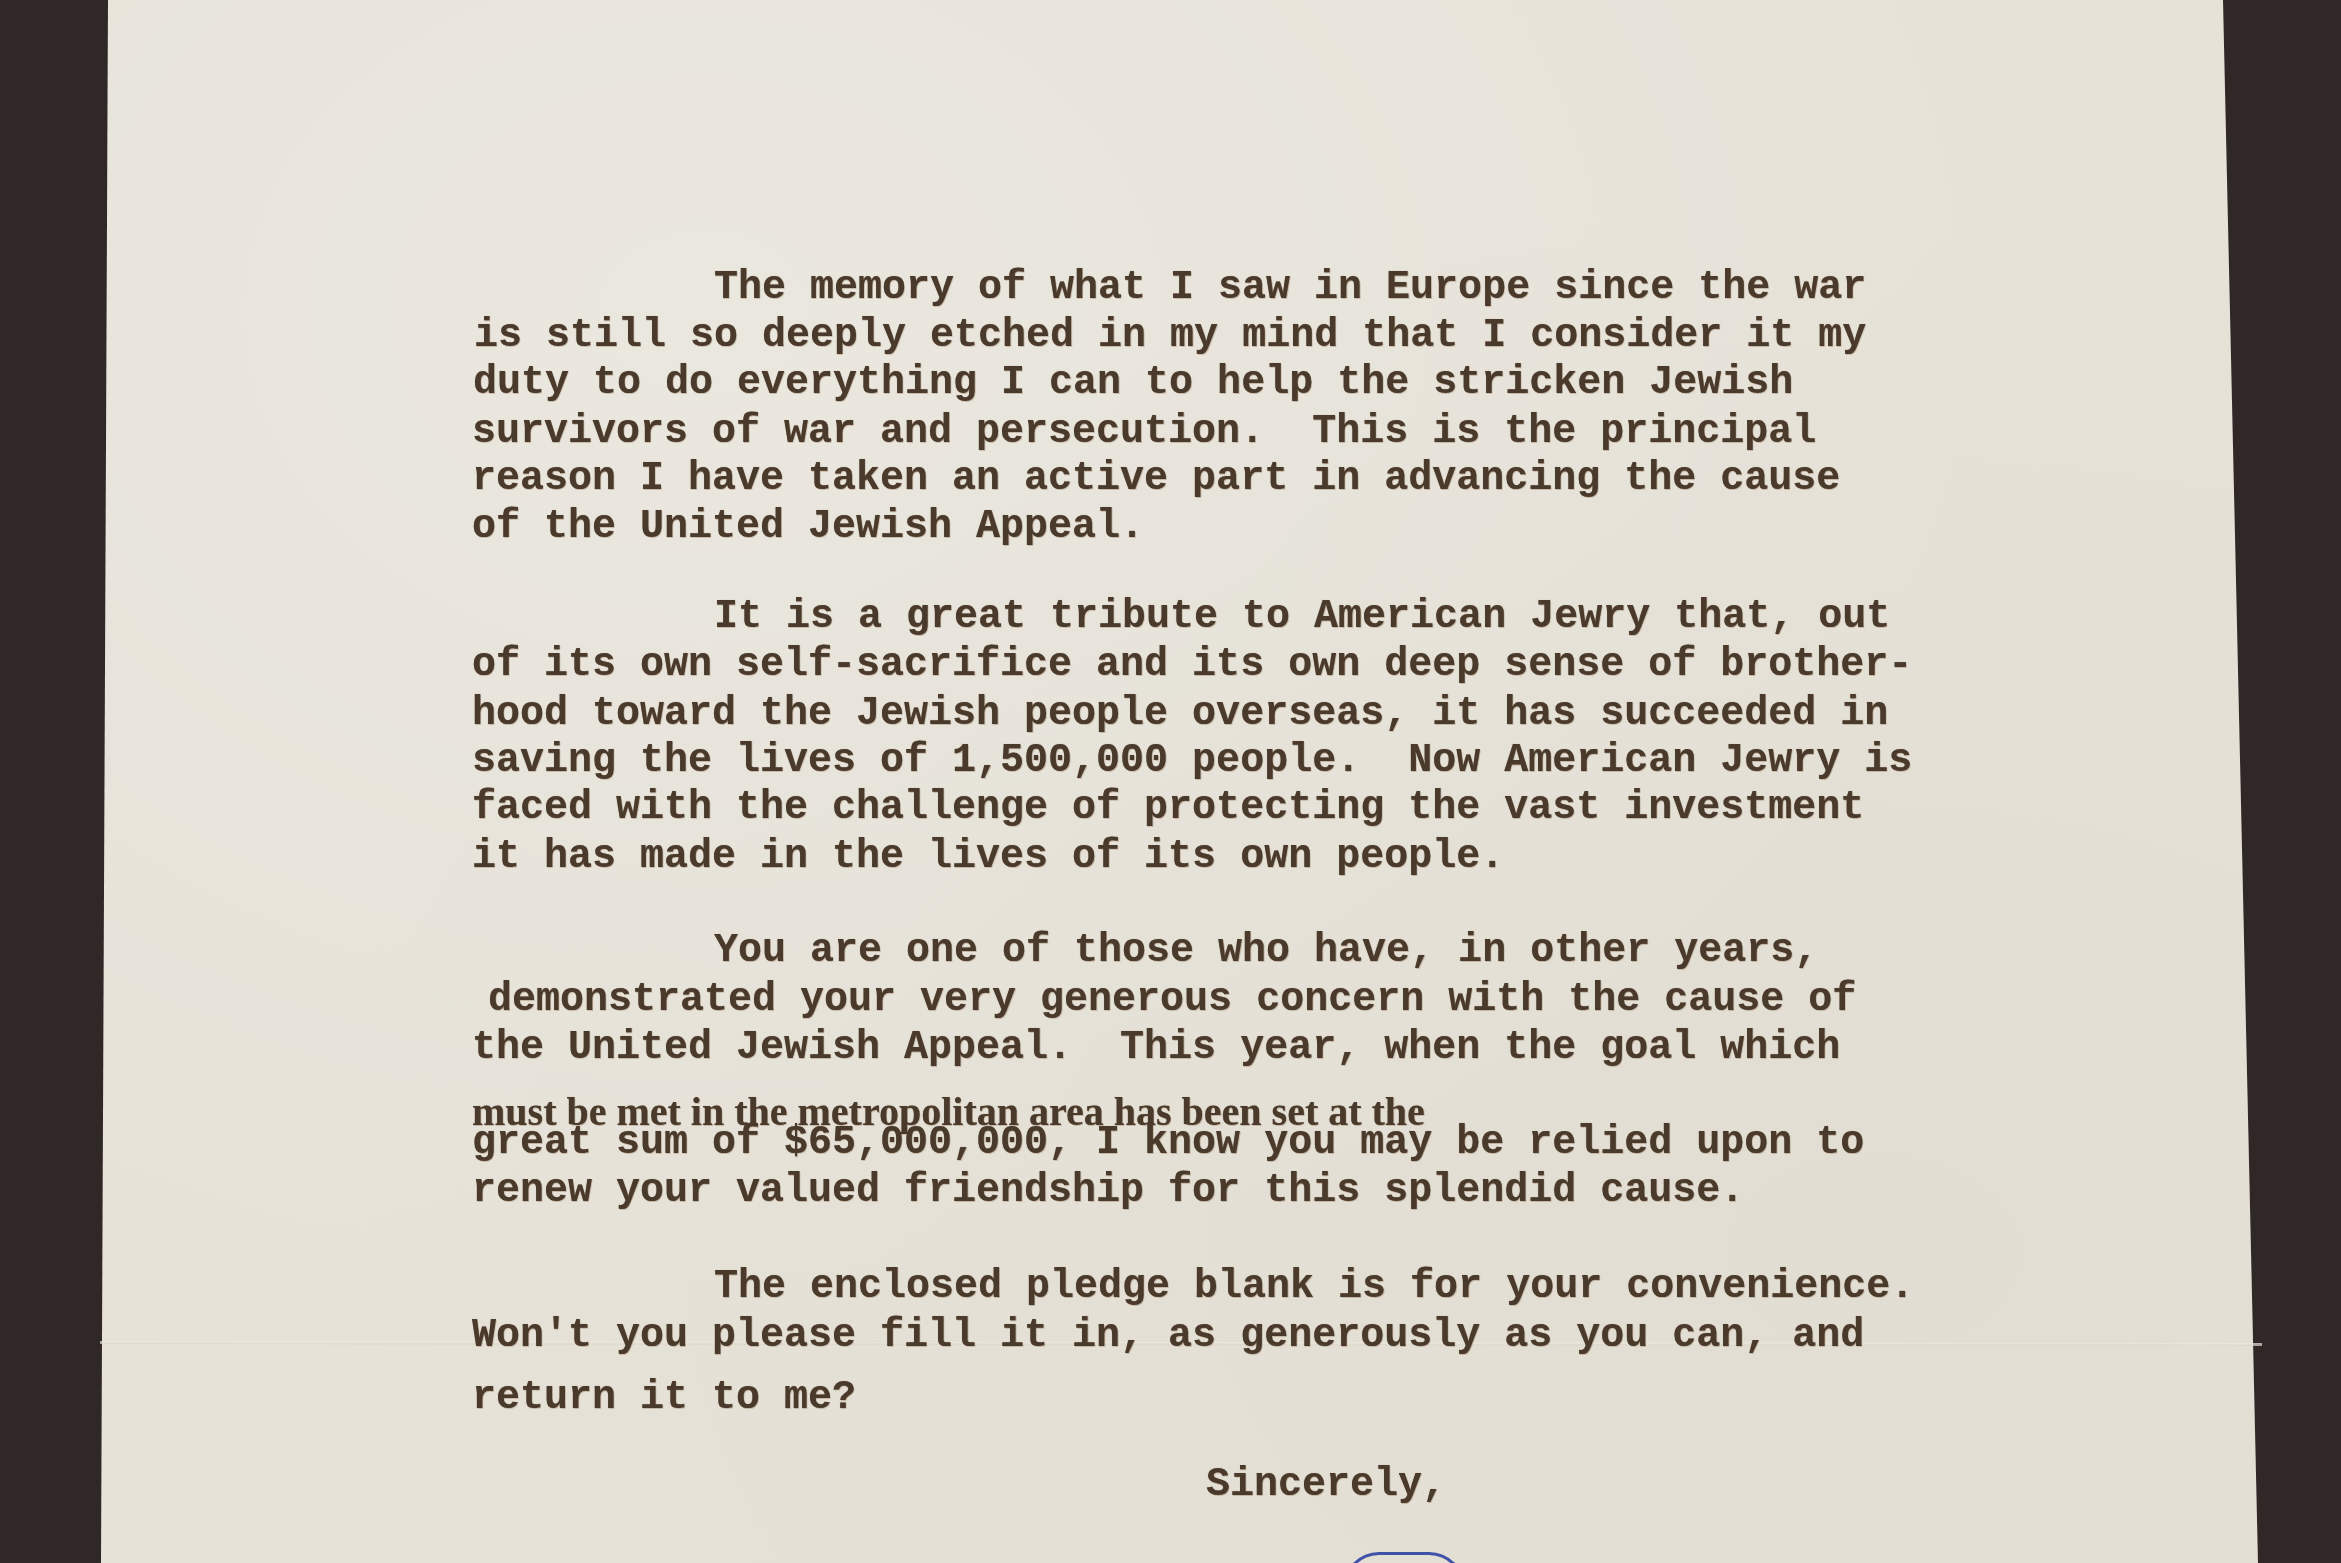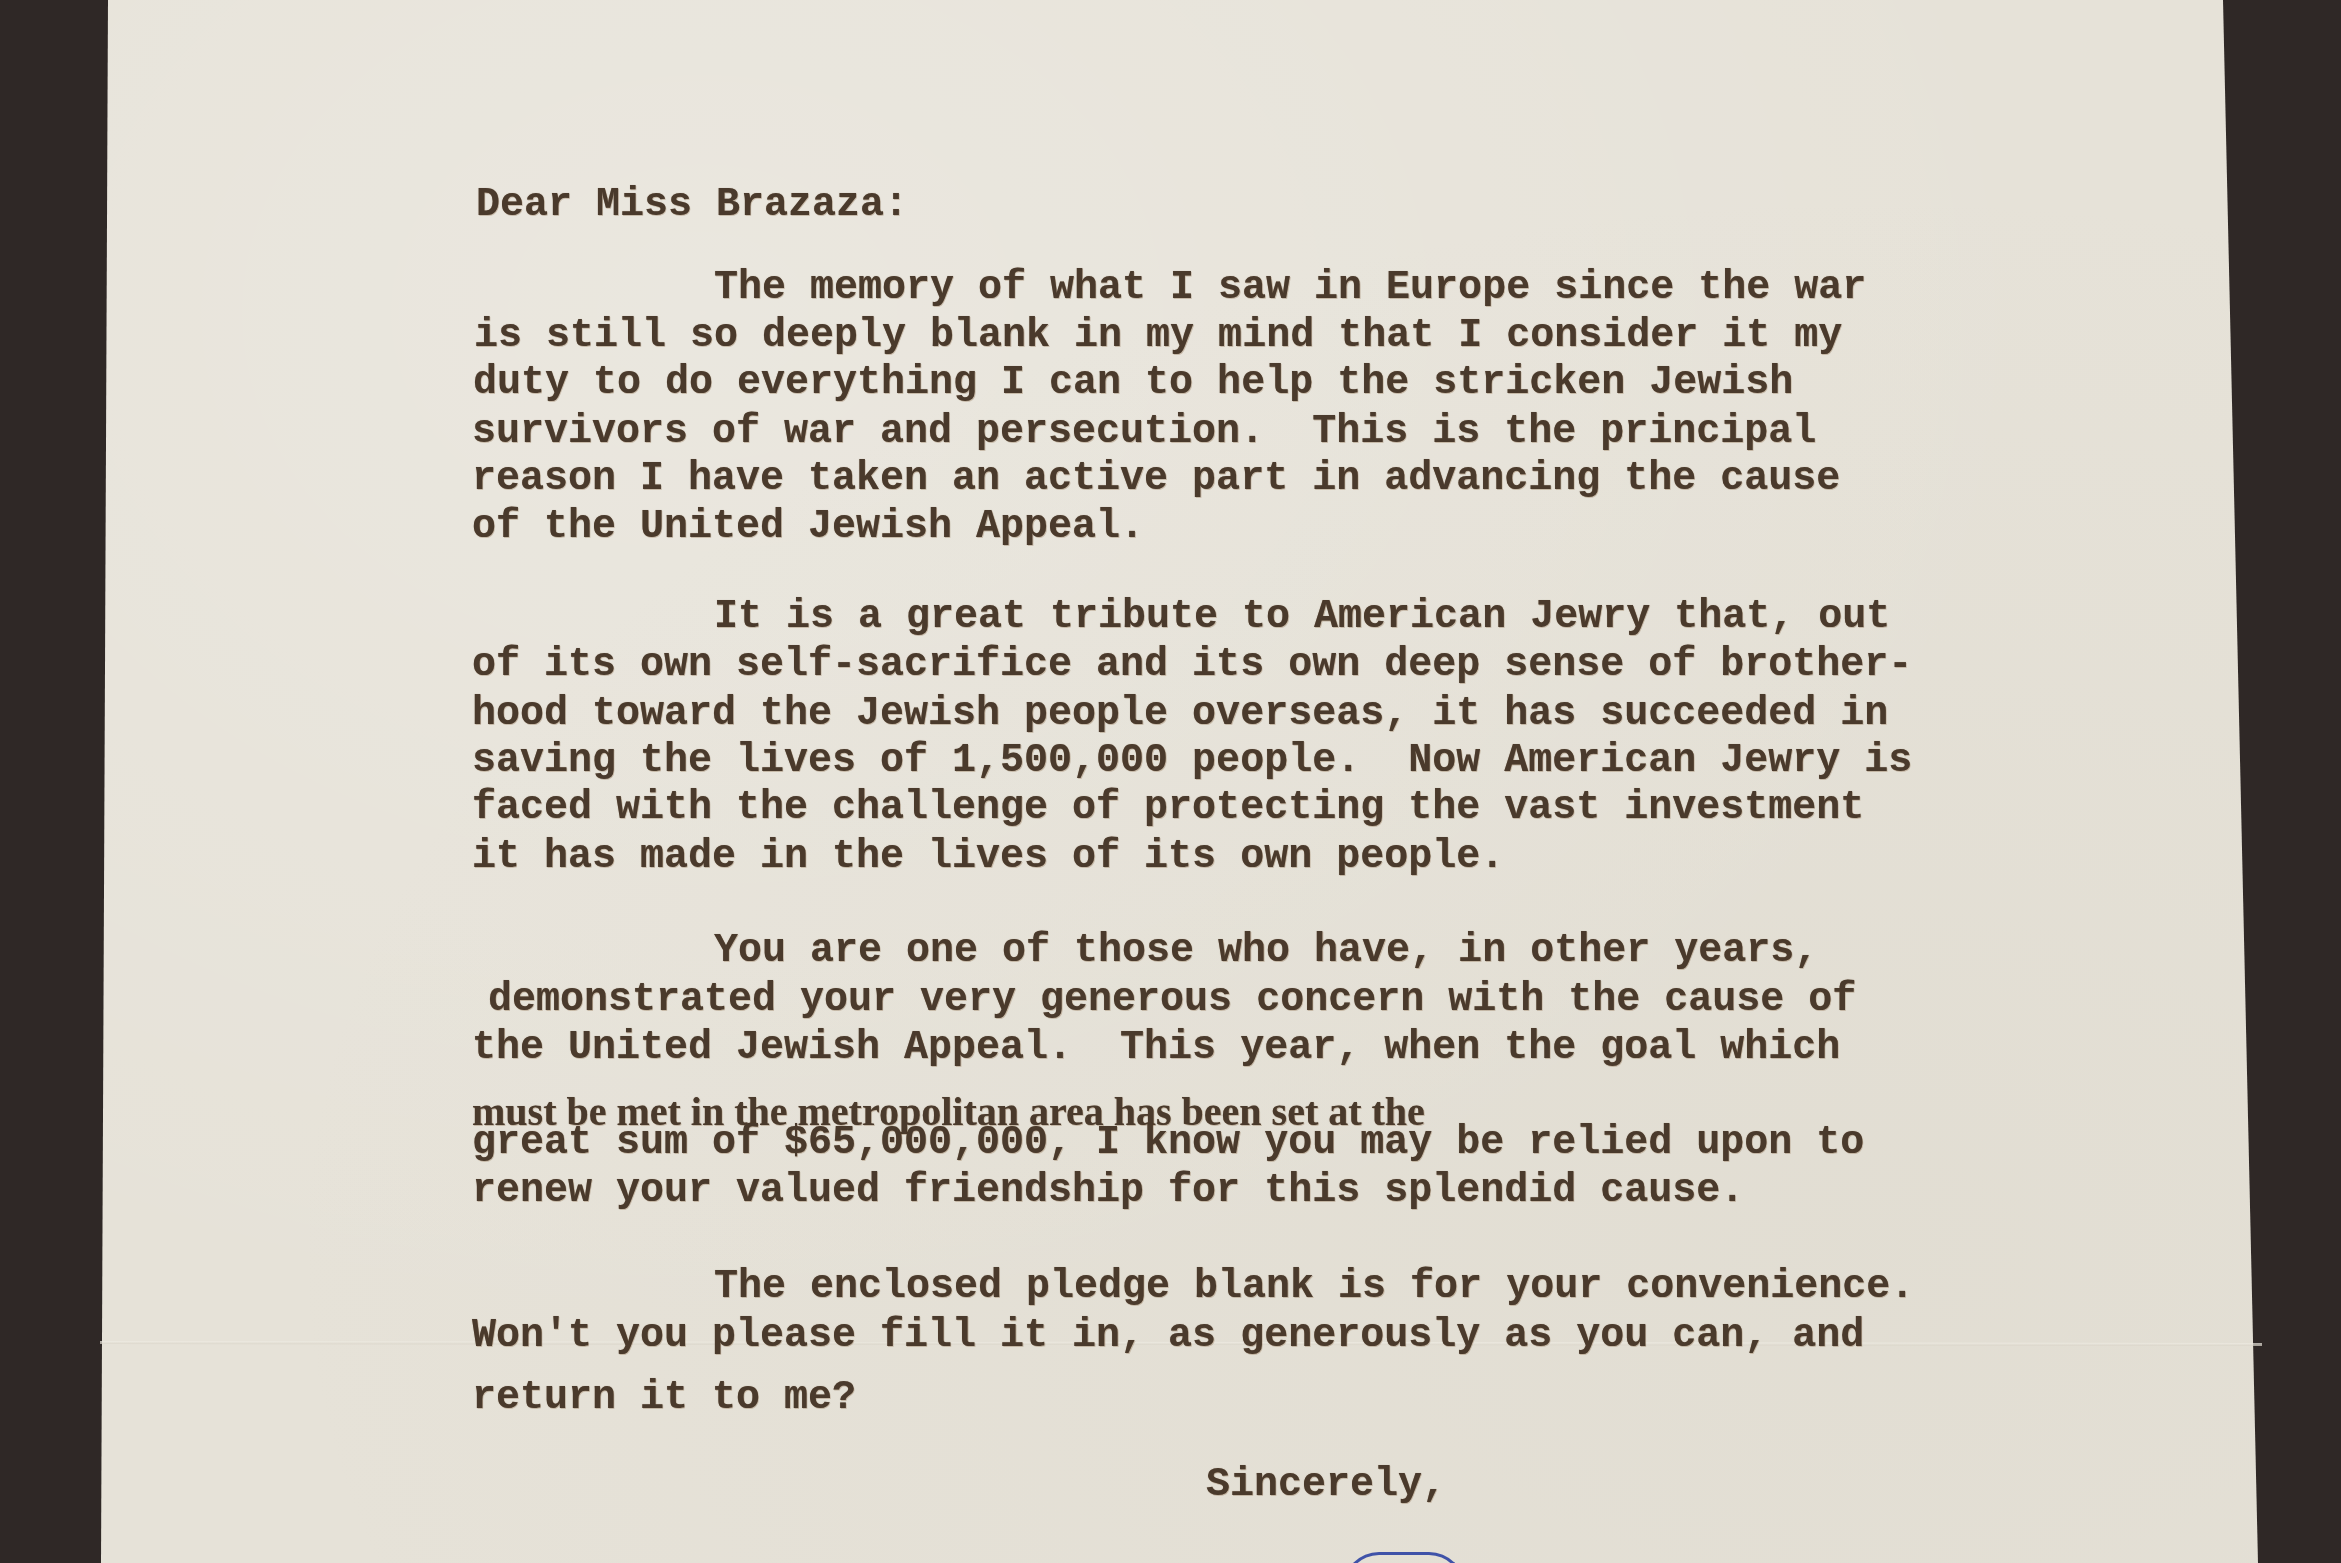--- a/index.html
+++ b/index.html
@@ -44,25 +44,24 @@
     border-radius: 50px 50px 0 0;
   }
 </style>
 </head>
 <body>
 
 <div class="paper"></div>
 <div class="crease"></div>
 
 <div class="text">
-  <div class="line" style="left:476px; top:185px;">Dear Miss Brazaza:</div>
 
   <div>
     <div class="line" style="left:714px; top:268px;">The memory of what I saw in Europe since the war</div>
-    <div class="line" style="left:474px; top:316px;">is still so deeply blank in my mind that I consider it my</div>
+    <div class="line" style="left:474px; top:316px;">is still so deeply etched in my mind that I consider it my</div>
     <div class="line" style="left:473px; top:363px;">duty to do everything I can to help the stricken Jewish</div>
     <div class="line" style="left:472px; top:412px;">survivors of war and persecution.  This is the principal</div>
     <div class="line" style="left:472px; top:459px;">reason I have taken an active part in advancing the cause</div>
     <div class="line" style="left:472px; top:507px;">of the United Jewish Appeal.</div>
   </div>
 
   <div>
     <div class="line" style="left:714px; top:597px;">It is a great tribute to American Jewry that, out</div>
     <div class="line" style="left:472px; top:645px;">of its own self-sacrifice and its own deep sense of brother-</div>
     <div class="line" style="left:472px; top:694px;">hood toward the Jewish people overseas, it has succeeded in</div>

